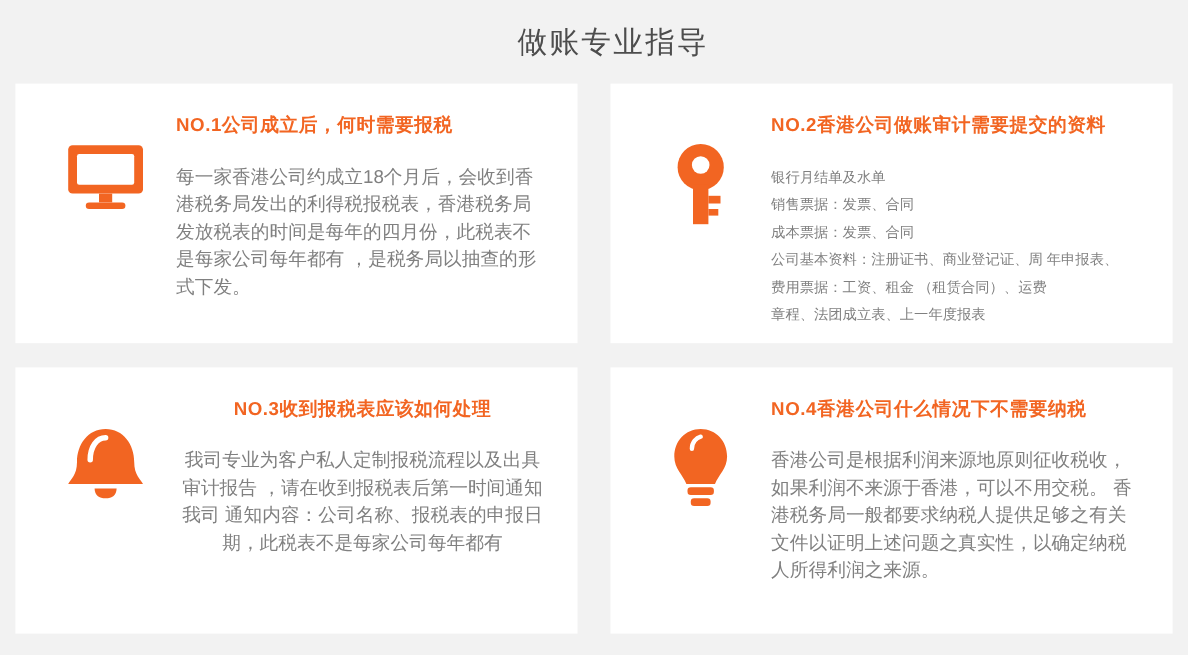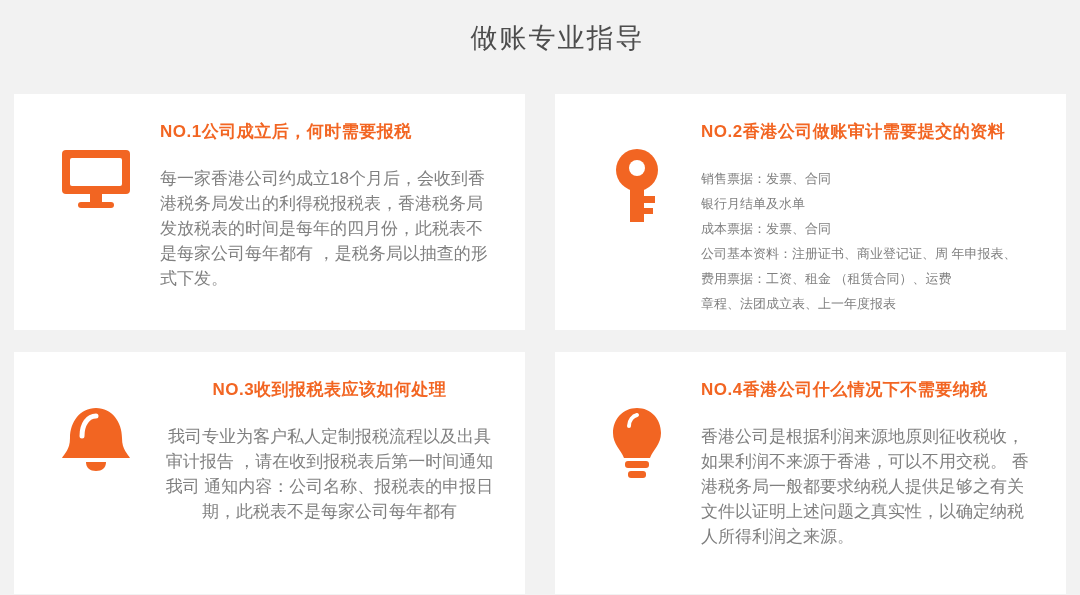--- a/index.html
+++ b/index.html
@@ -25,21 +25,21 @@
     font-size: 27px;
     color: #4d4d4d;
     font-weight: 400;
     letter-spacing: 2px;
     padding-top: 18px;
     margin: 0;
     line-height: 40px;
   }
   .grid {
     position: absolute;
-    top: 94px;
+    top: 76px;
     left: 14px;
     width: 1052px;
     display: flex;
     flex-wrap: wrap;
     gap: 22px 30px;
   }
   .card {
     width: 511px;
     background: #ffffff;
     box-sizing: border-box;
@@ -122,22 +122,22 @@
             <circle cx="36" cy="22" r="21" fill="#f26522"></circle>
             <circle cx="36" cy="20" r="8" fill="#ffffff"></circle>
             <rect x="29" y="38" width="14" height="36" fill="#f26522"></rect>
             <rect x="43" y="48" width="11" height="7" fill="#f26522"></rect>
             <rect x="43" y="60" width="9" height="6" fill="#f26522"></rect>
           </svg>
         </span>
       </div>
       <div class="body-col">
         <div class="card-title">NO.2香港公司做账审计需要提交的资料</div>
+        <div class="list-line">银行月结单及水单</div>
         <div class="list-line">销售票据：发票、合同</div>
-        <div class="list-line">银行月结单及水单</div>
         <div class="list-line">成本票据：发票、合同</div>
         <div class="list-line">公司基本资料：注册证书、商业登记证、周 年申报表、</div>
         <div class="list-line">费用票据：工资、租金 （租赁合同）、运费</div>
         <div class="list-line">章程、法团成立表、上一年度报表</div>
       </div>
     </div>
 
     <div class="card card-3">
       <div class="icon-col">
         <span class="icon">

